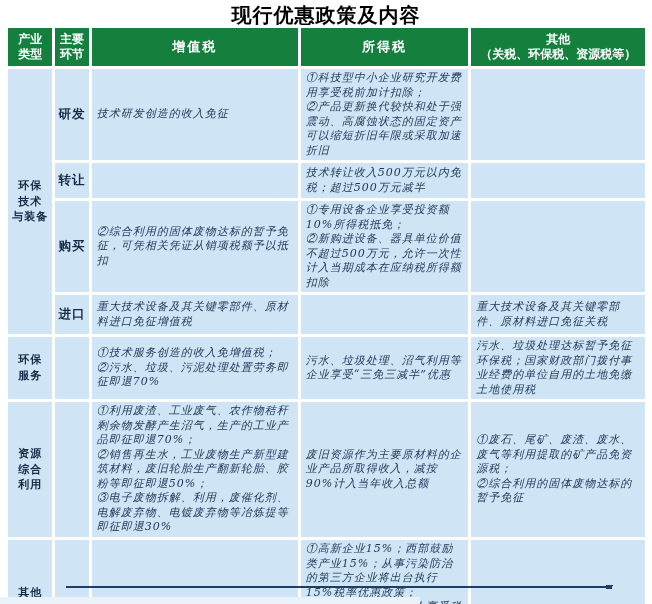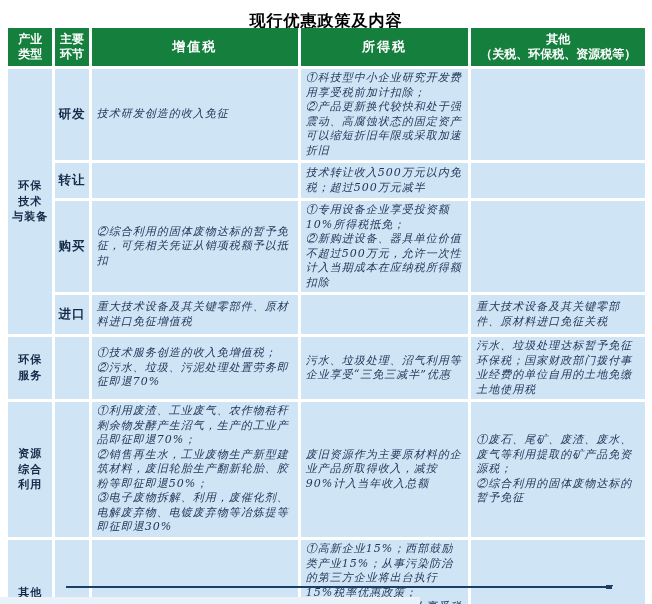--- a/index.html
+++ b/index.html
@@ -1,22 +1,22 @@
 <!DOCTYPE html>
 <html><head>
 <meta charset="utf-8">
 <style>
   html,body{margin:0;padding:0;}
   body{
     width:652px;height:604px;position:relative;background:#ffffff;
     font-family:"Liberation Sans",sans-serif;overflow:hidden;
   }
   .page-title{
-    position:absolute;top:11px;left:0;width:100%;text-align:center;
-    font-size:16px;font-weight:bold;color:#000;letter-spacing:1px;
+    position:absolute;top:2px;left:0;width:100%;text-align:center;
+    font-size:20px;font-weight:bold;color:#000;letter-spacing:1px;
   }
   table.policy{
     position:absolute;top:25px;left:5px;
     border-collapse:separate;border-spacing:3px;
     table-layout:fixed;width:643px;
   }
   th{
     background:#15803d;color:#ffffff;font-weight:bold;
     font-size:12px;line-height:1.25;text-align:center;vertical-align:middle;
     white-space:pre-line;padding:2px 1px;height:34px;

